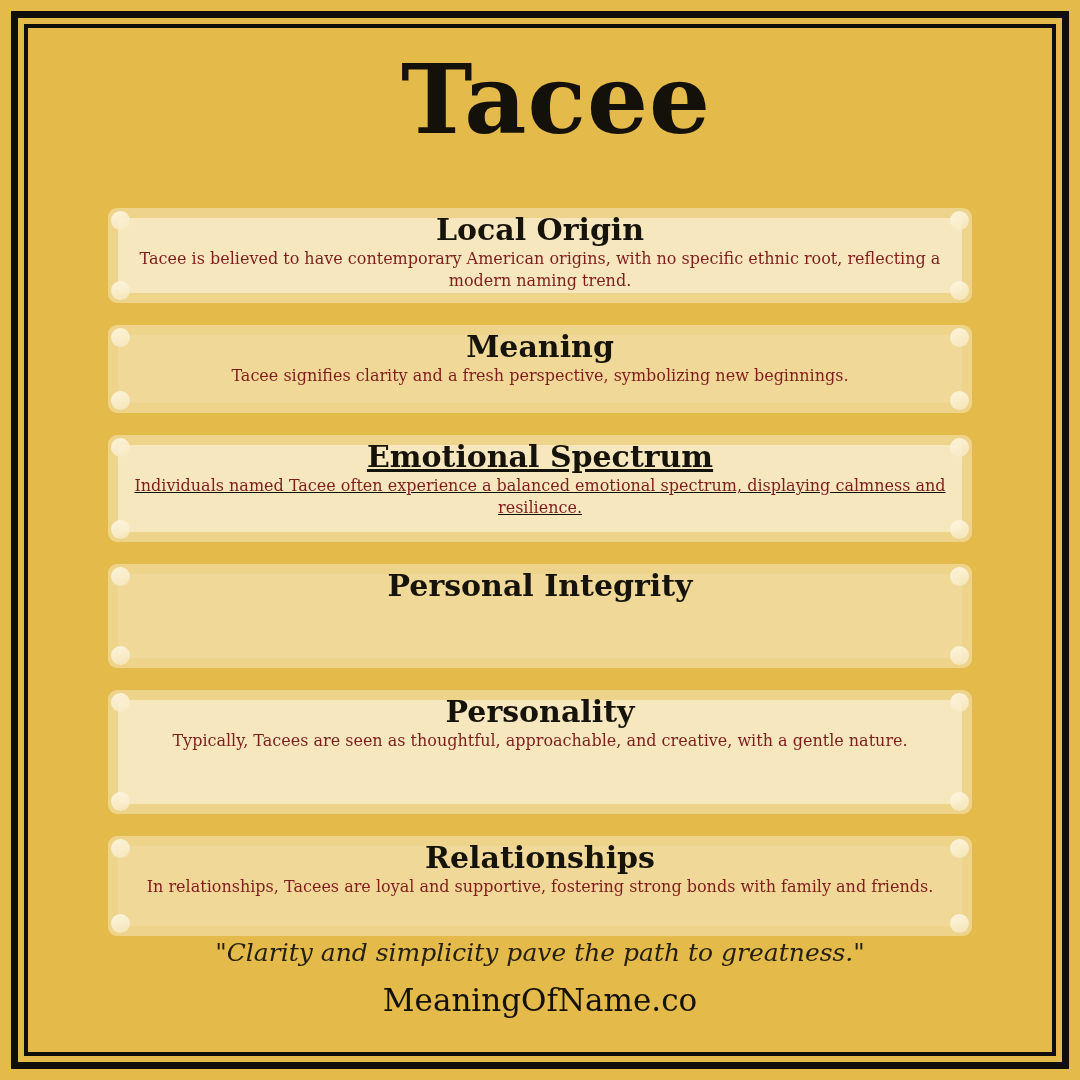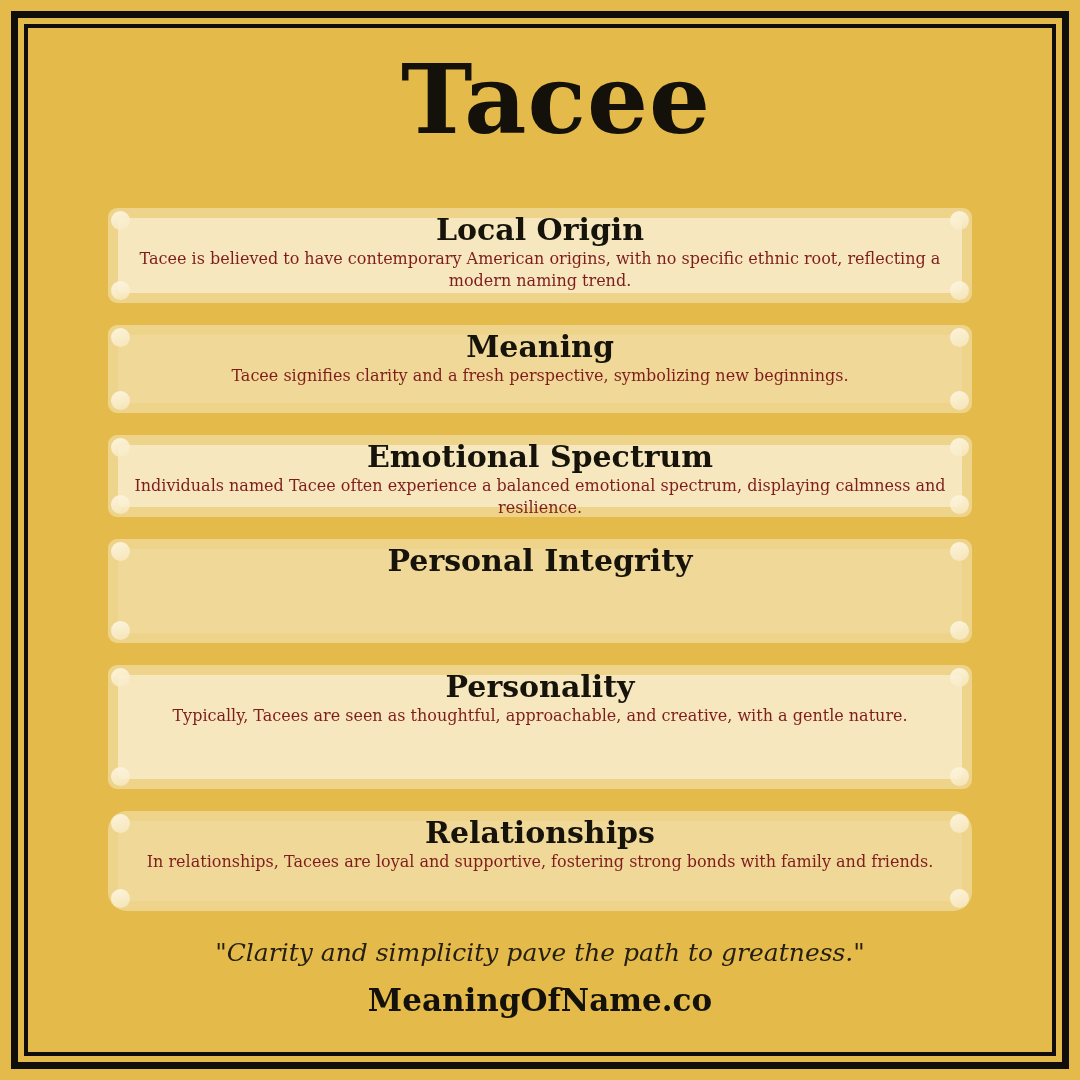--- a/index.html
+++ b/index.html
@@ -52,30 +52,30 @@
   .panel-text p{
     margin:2px auto 6px;font-size:16px;line-height:22px;color:#7f1d1d;
   }
 
   .quote{
     position:absolute;top:938px;left:0;width:100%;
     text-align:center;font-style:italic;font-size:25px;color:#241f12;
   }
   .site-name{
     position:absolute;top:982px;left:0;width:100%;
-    text-align:center;font-size:31px;font-weight:bold;color:#131109;
+    text-align:center;font-size:31px;font-weight:normal;color:#131109;
   }
 
   
   .panel.p0{height:95px;}
   .panel.p1{height:88px;}
-  .panel.p2{height:82px;}
+  .panel.p2{height:107px;text-decoration:underline;}
   .panel.p3{height:104px;}
   .panel.p4{height:124px;}
-  .panel.p5{height:100px;border-radius:19px;}
+  .panel.p5{height:100px;}
 </style>
 </head>
 <body>
 
 <div class="frame-outer"></div>
 <div class="frame-inner"></div>
 
 <h1 class="main-title">Tacee</h1>
 
 <div class="panels">

